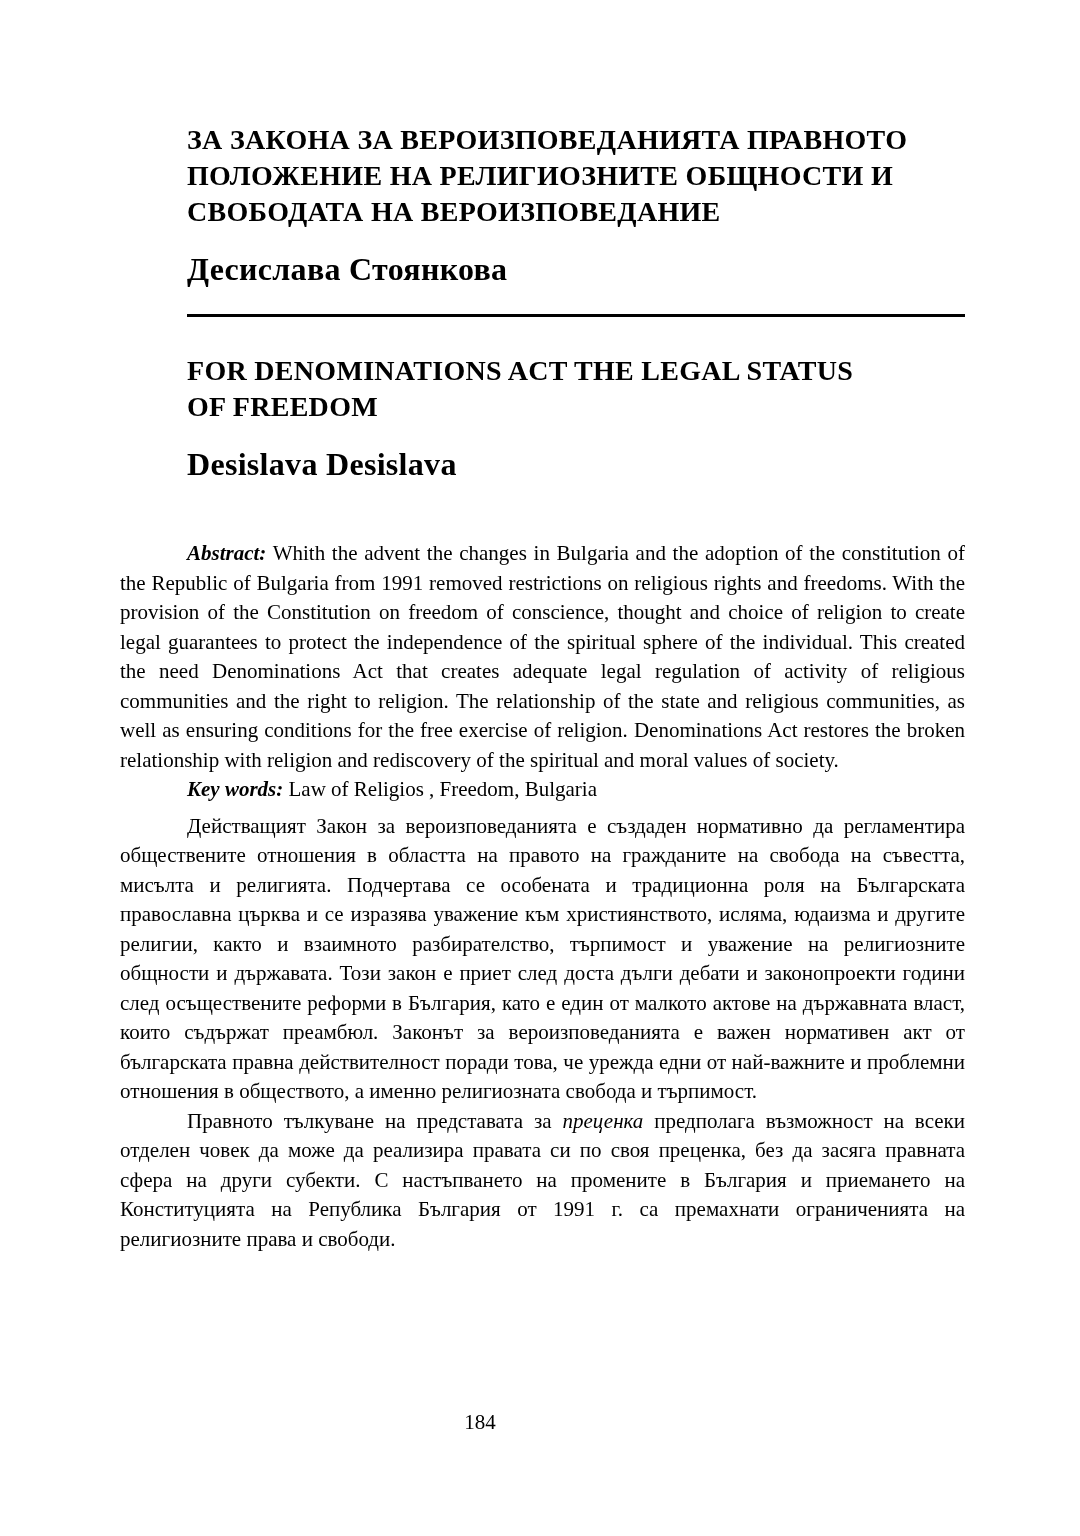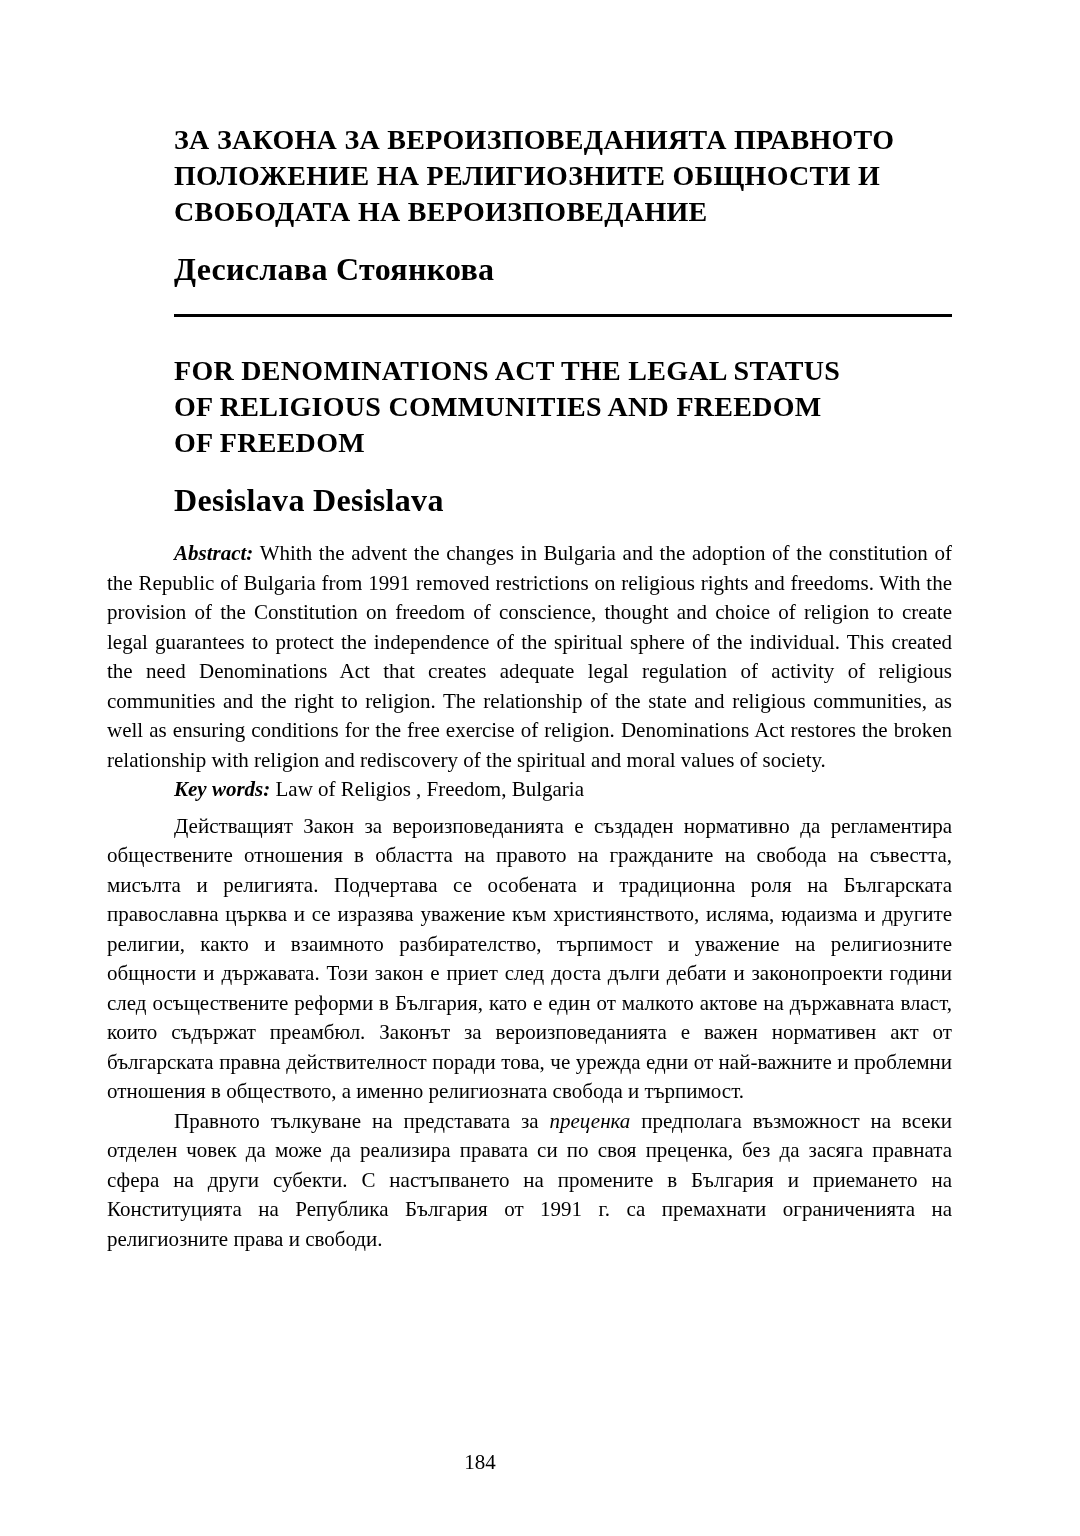--- a/index.html
+++ b/index.html
@@ -7,21 +7,21 @@
   body {
     width: 1080px;
     height: 1536px;
     position: relative;
     overflow: hidden;
     font-family: "Liberation Serif", "DejaVu Serif", serif;
     color: #000000;
   }
   .page {
     position: absolute;
-    left: 107px;
+    left: 120px;
     top: 0;
     width: 845px;
   }
   .heading-block {
     margin-top: 122px;
     margin-left: 67px;
   }
   .title-line {
     font-size: 28px;
     font-weight: 700;
@@ -36,40 +36,39 @@
     margin-top: 24px;
     letter-spacing: 0.3px;
   }
   .rule {
     border: none;
     border-top: 3px solid #000000;
     margin: 30px 0 0 0;
     width: 100%;
   }
   .title-en-block { margin-top: 36px; }
-  .abstract-section { margin-top: 24px; }
+  .abstract-section { margin-top: 60px; }
   .para {
     font-size: 21px;
     line-height: 29.5px;
     text-align: justify;
     text-indent: 67px;
   }
   .lead-bi {
     font-weight: 700;
     font-style: italic;
   }
   .italic { font-style: italic; }
   .body-section { margin-top: 7px; }
   .page-footer {
     position: absolute;
     left: 0;
     top: 1408px;
     width: 960px;
     text-align: center;
-    margin-top: 40px;
   }
   .page-number {
     font-size: 21px;
     line-height: 29px;
   }
 </style>
 </head>
 <body>
 
 <div class="page">
@@ -80,21 +79,20 @@
       <div class="title-line">ПОЛОЖЕНИЕ НА РЕЛИГИОЗНИТЕ ОБЩНОСТИ И</div>
       <div class="title-line">СВОБОДАТА НА ВЕРОИЗПОВЕДАНИЕ</div>
     </h1>
 
     <p class="author">Десислава Стоянкова</p>
 
     <hr class="rule">
 
     <h2 class="title-en-block">
       <div class="title-line">FOR DENOMINATIONS ACT THE LEGAL STATUS</div>
-      <div class="title-line">OF RELIGIOUS COMMUNITIES AND FREEDOM</div>
       <div class="title-line">OF FREEDOM</div>
     </h2>
 
     <p class="author">Desislava Desislava</p>
   </header>
 
   <section class="abstract-section">
     <p class="para">
       <span class="lead-bi">Abstract:</span>
       <span>Whith the advent the changes in Bulgaria and the adoption of the constitution of the Republic of Bulgaria from 1991 removed restrictions on religious rights and freedoms. With the provision of the Constitution on freedom of conscience, thought and choice of religion to create legal guarantees to protect the independence of the spiritual sphere of the individual. This created the need Denominations Act that creates adequate legal regulation of activity of religious communities and the right to religion. The relationship of the state and religious communities, as well as ensuring conditions for the free exercise of religion. Denominations Act restores the broken relationship with religion and rediscovery of the spiritual and moral values of society.</span>

